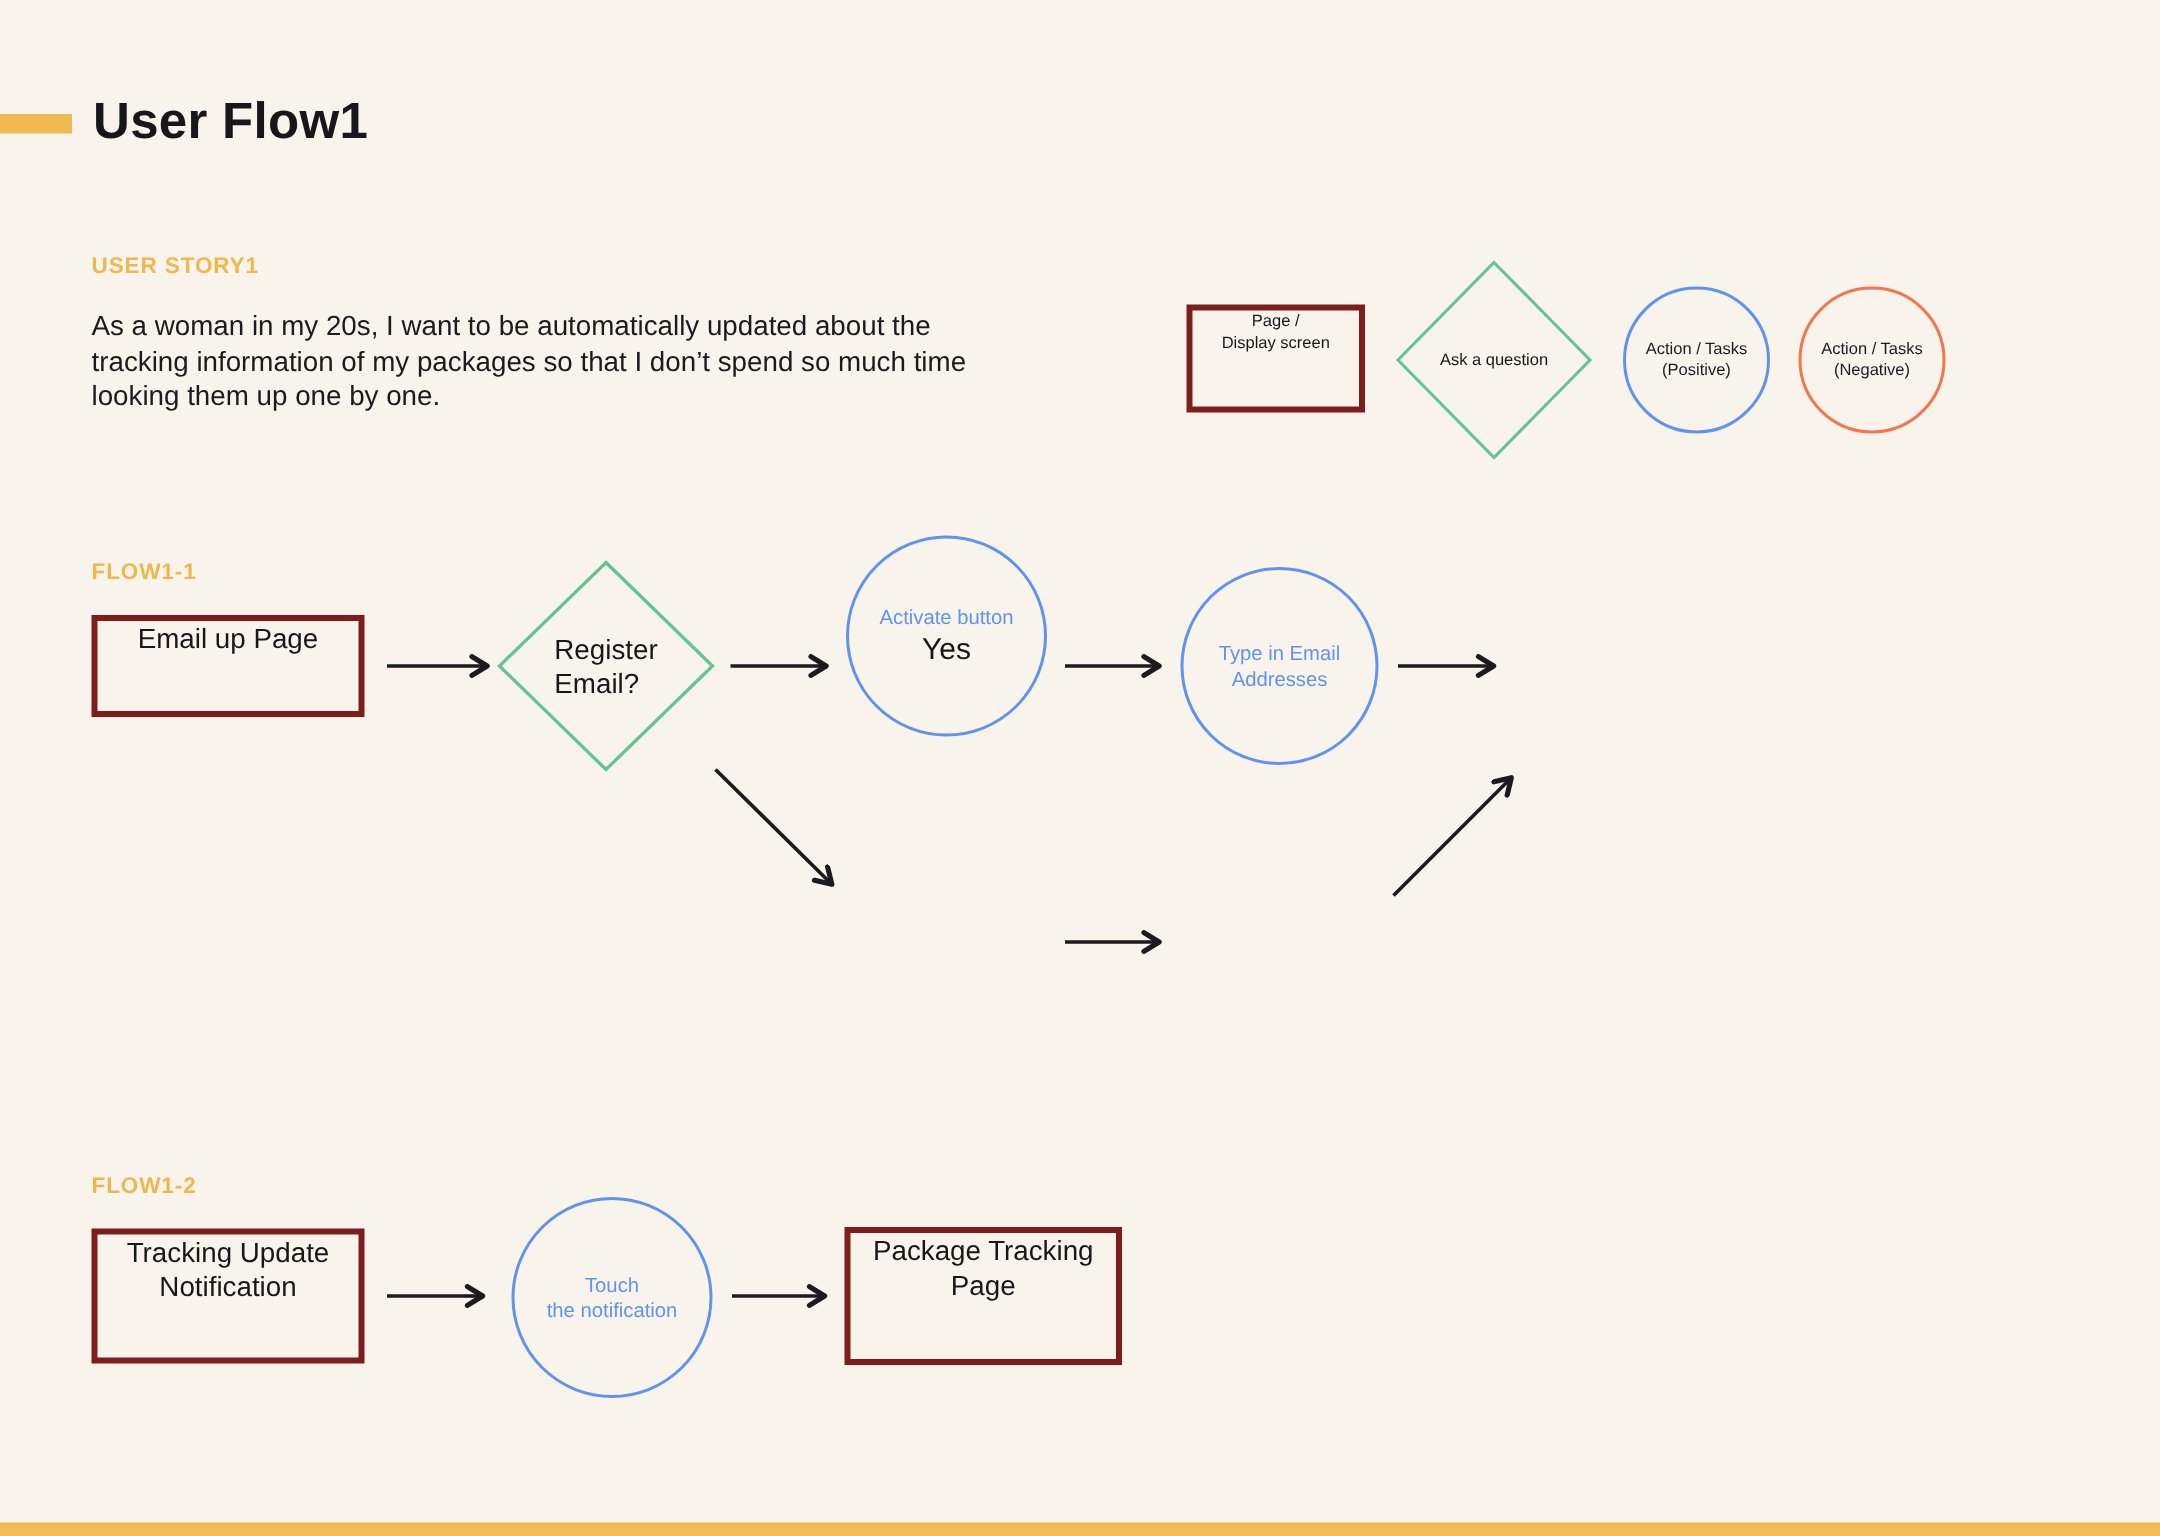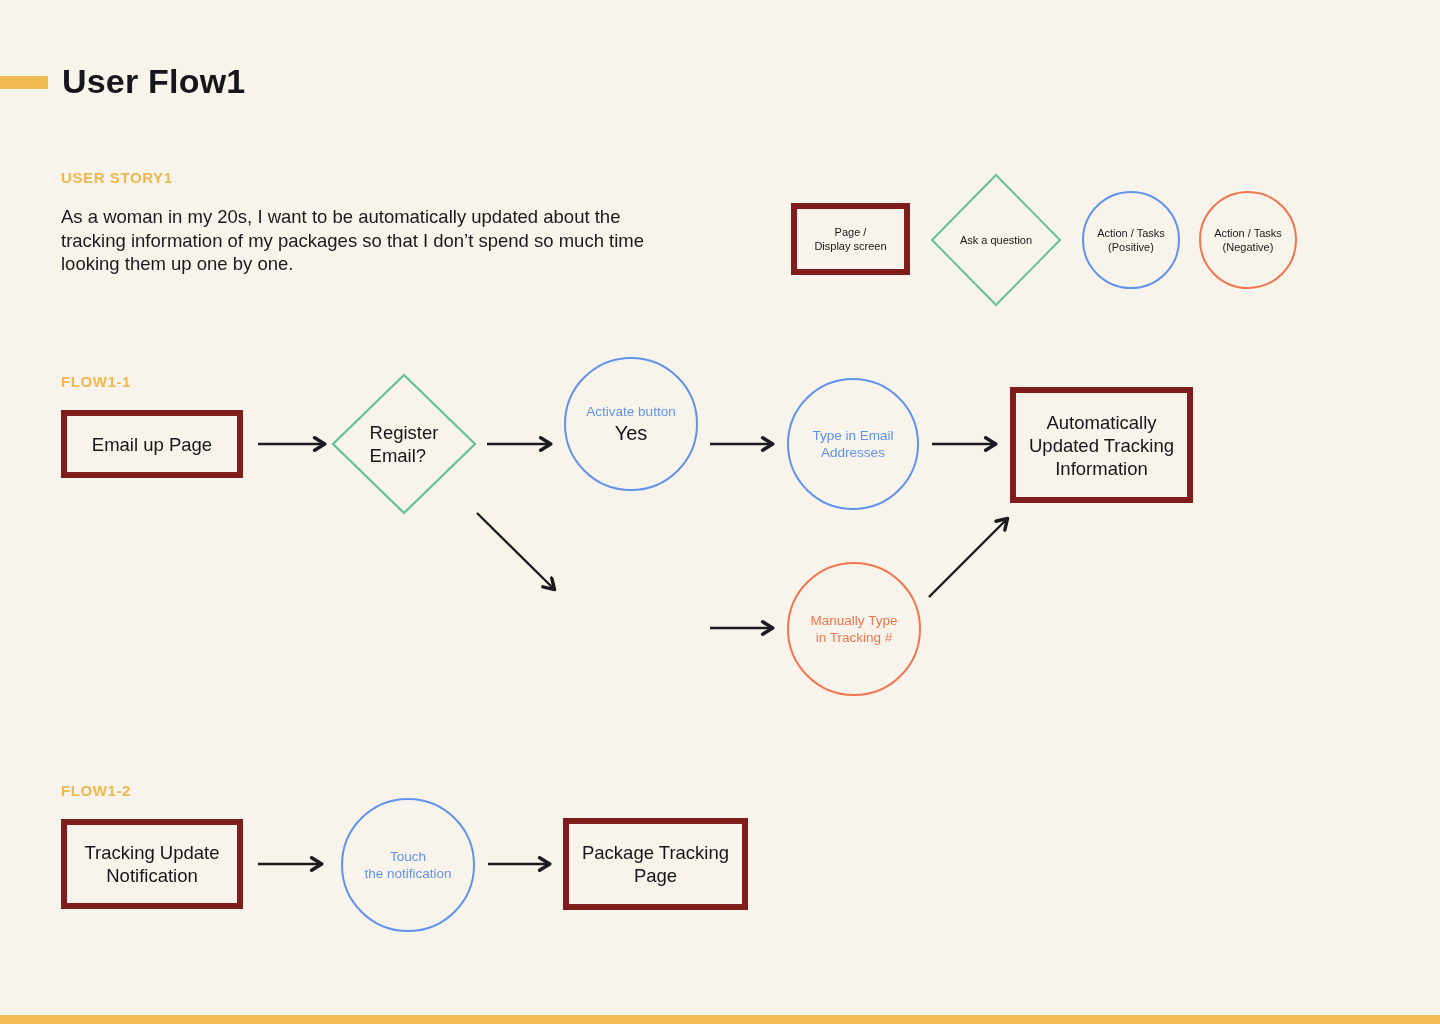--- a/index.html
+++ b/index.html
@@ -10,22 +10,22 @@
     color:#1B1A1F;
     overflow:hidden;
   }
   .canvas{position:relative;width:1440px;height:1024px;margin-top:12px;}
   .pre{white-space:pre-line;}
   .title-accent{position:absolute;left:0;top:64px;width:48px;height:13px;background:#EFBA52;}
   .title{position:absolute;left:62px;top:50px;margin:0;font-size:34px;font-weight:700;letter-spacing:0.2px;color:#17161B;}
   .section-label{position:absolute;left:61px;font-size:15px;font-weight:700;letter-spacing:0.6px;color:#EFB84E;}
   .story{position:absolute;left:61px;top:193px;margin:0;font-size:18.5px;line-height:23.5px;font-weight:500;color:#1B1A1F;}
   .rect{
-    position:absolute;border:6px solid #7f1d1d;background:transparent;
-    display:flex;align-items:center;justify-content:center;text-align:center;
+    position:absolute;border:4px solid #7f1d1d;background:transparent;
+    display:flex;align-items:flex-start;justify-content:center;text-align:center;
     font-weight:500;color:#17161B;box-sizing:border-box;
   }
   .node-text{font-size:18.5px;line-height:23px;}
   .legend-text{font-size:11px;line-height:14.5px;}
   .circle{
     position:absolute;border-radius:50%;background:transparent;box-sizing:border-box;
     display:flex;flex-direction:column;align-items:center;justify-content:center;
     text-align:center;
   }
   .circle.blue{border:2px solid #6193EE;}
@@ -103,31 +103,22 @@
   <div class="circle blue" style="left:564px;top:345px;width:134px;height:134px;">
     <span class="sub blue-t">Activate button</span>
     <span class="main">Yes</span>
   </div>
 
   <div class="circle blue" style="left:787px;top:366px;width:132px;height:132px;">
     <span class="sub blue-t pre">Type in Email
 Addresses</span>
   </div>
 
-  <div class="rect node-text" style="left:1010px;top:375px;width:183px;height:116px;">
-    <span class="pre">Automatically
-Updated Tracking
-Information</span>
-  </div>
 
 
-  <div class="circle orange" style="left:787px;top:550px;width:134px;height:134px;">
-    <span class="sub orange-t pre">Manually Type
-in Tracking #</span>
-  </div>
 
   <div class="section-label" style="top:770px;">FLOW1-2</div>
 
   <div class="rect node-text" style="left:61px;top:807px;width:182px;height:90px;">
     <span class="pre">Tracking Update
 Notification</span>
   </div>
 
   <div class="circle blue" style="left:341px;top:786px;width:134px;height:134px;">
     <span class="sub blue-t pre">Touch

